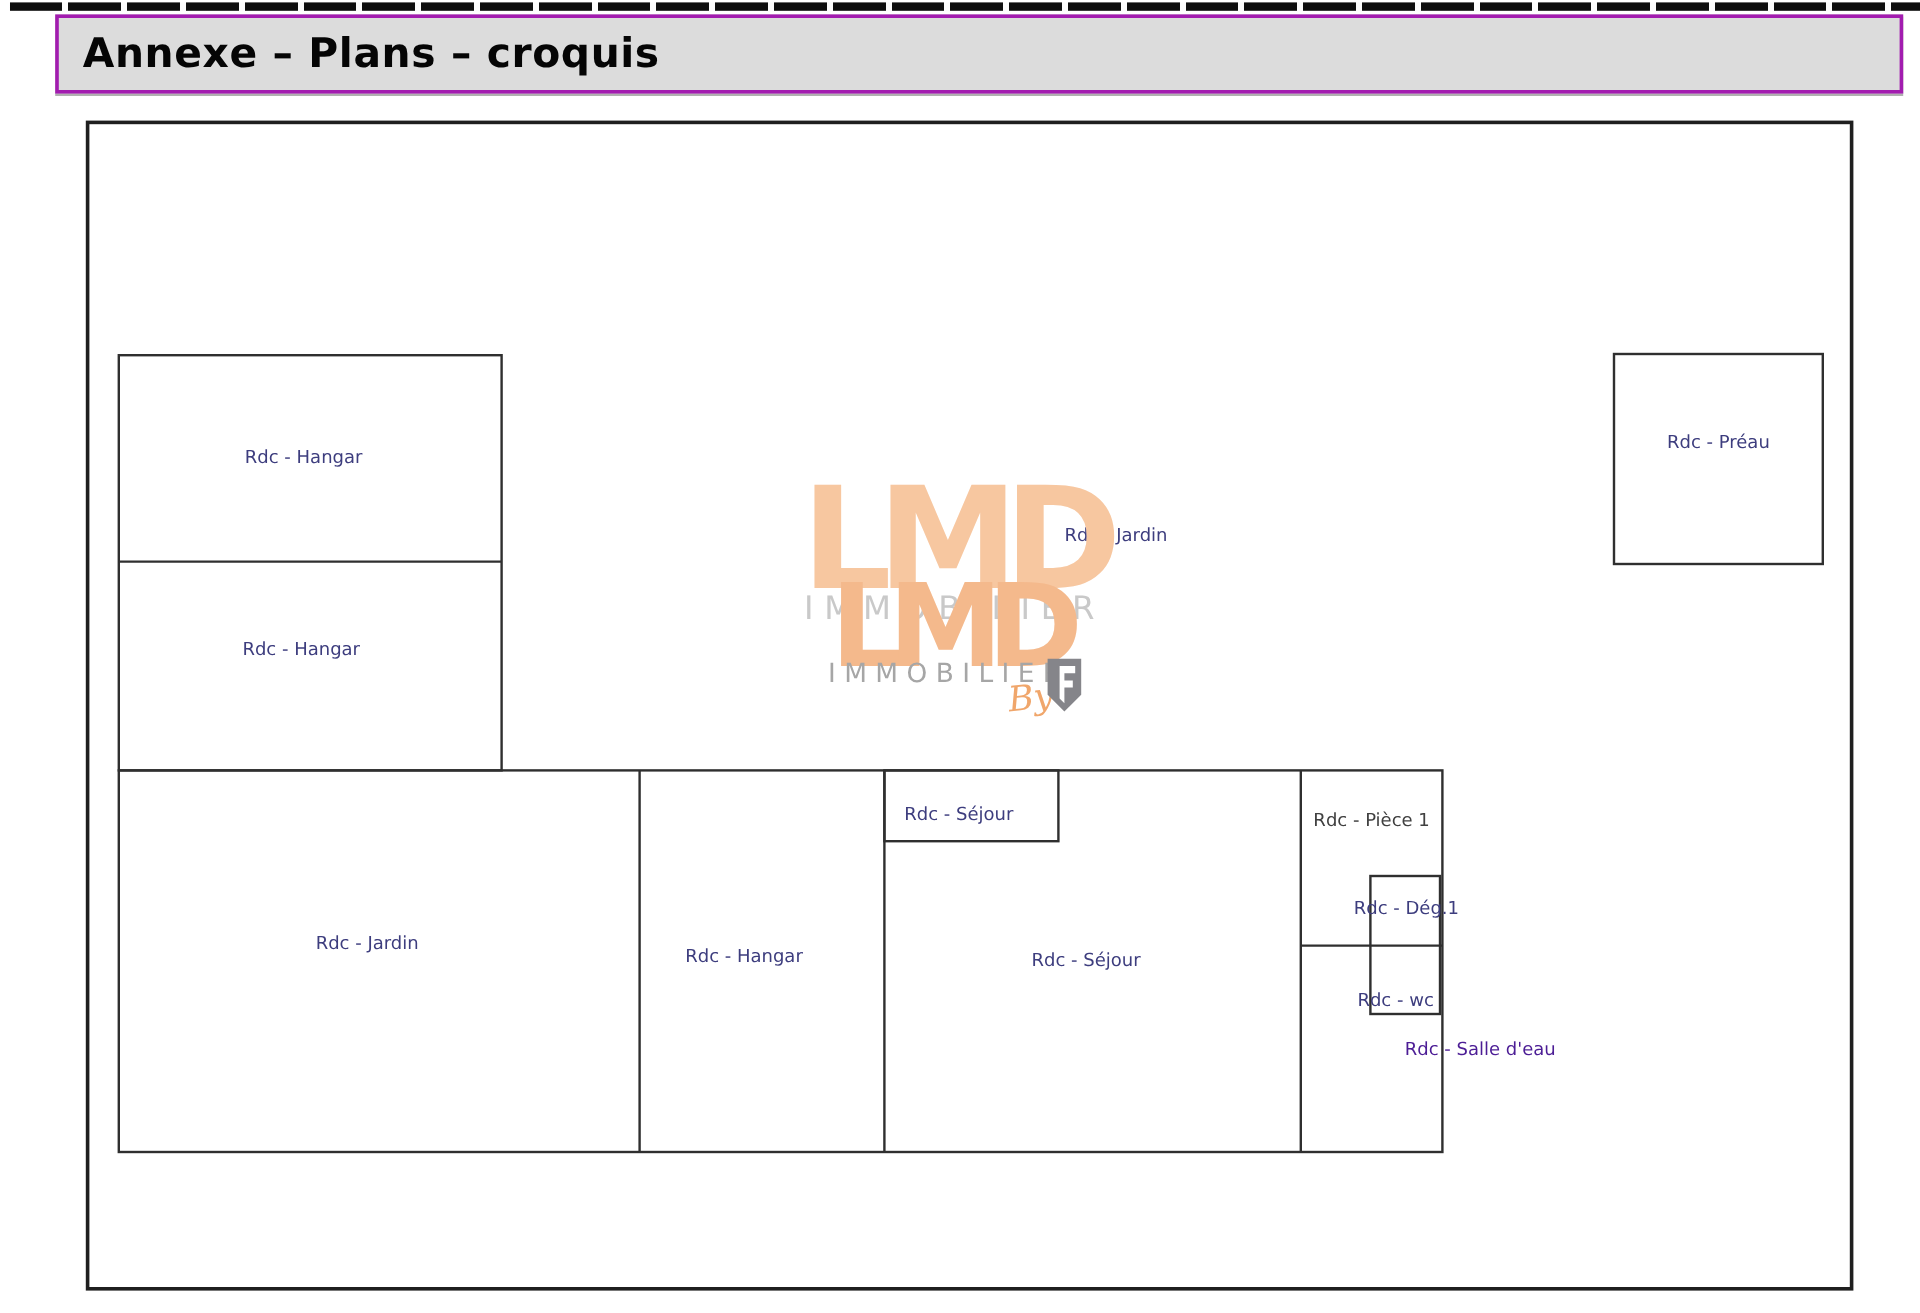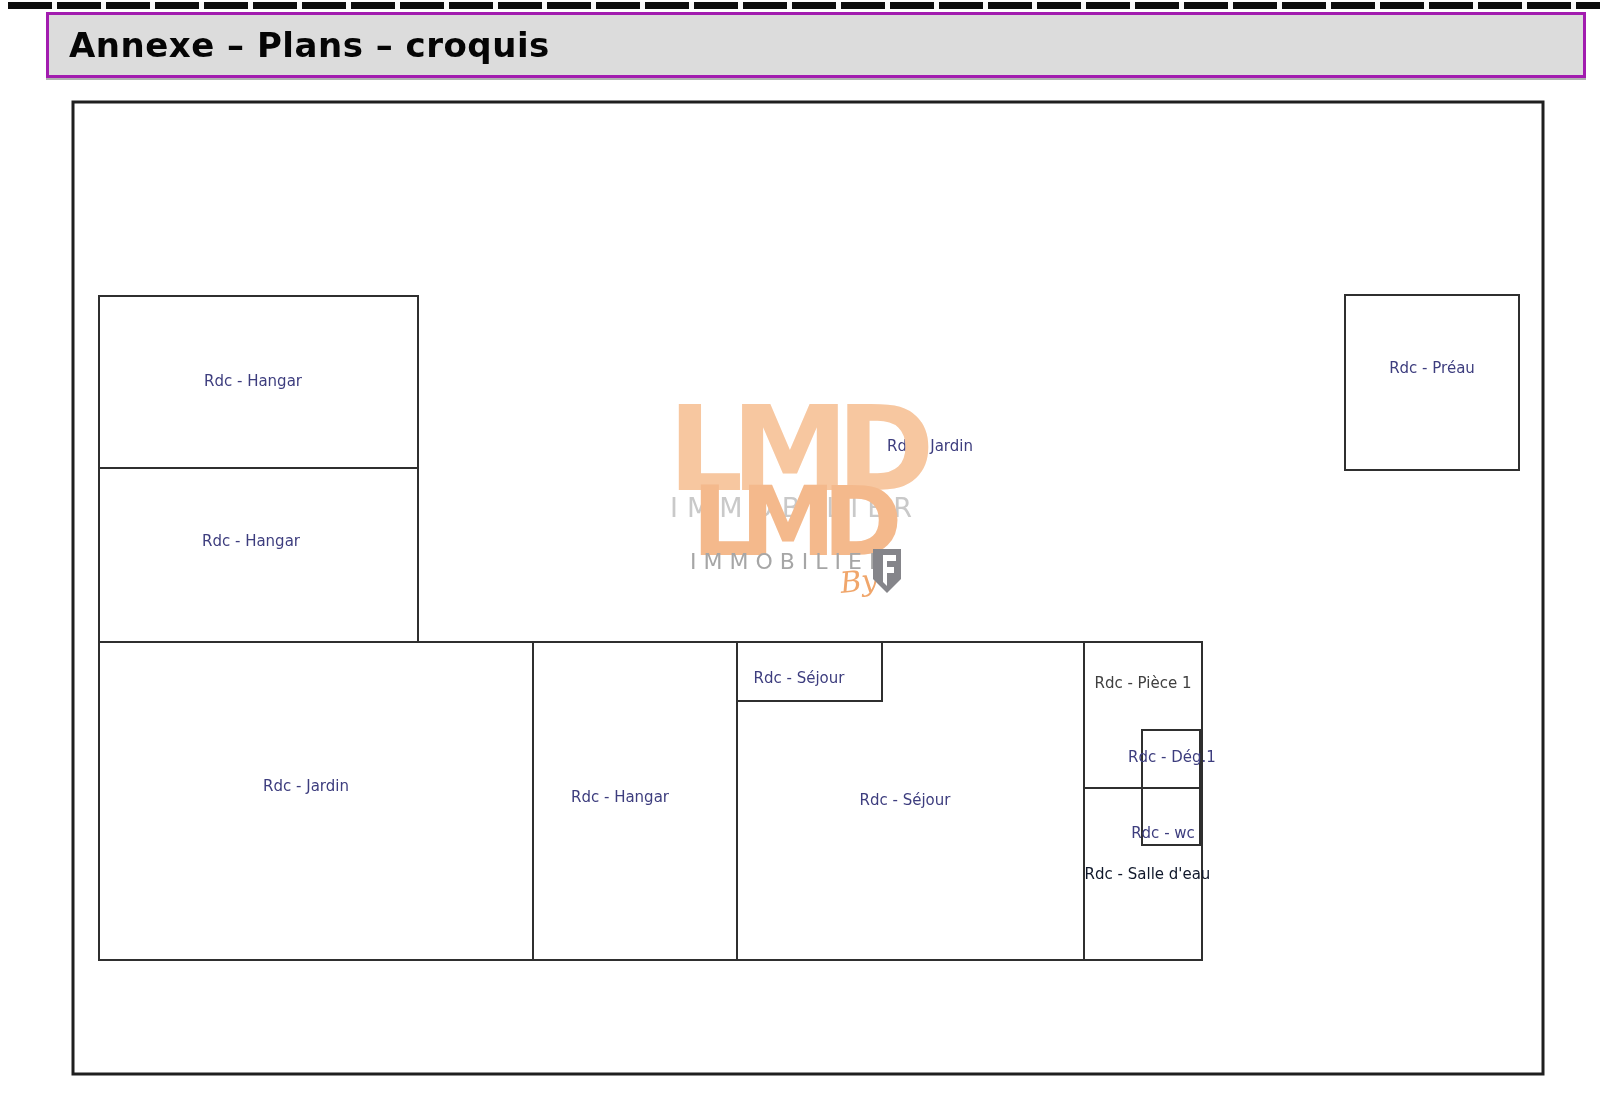--- a/index.html
+++ b/index.html
@@ -80,21 +80,21 @@
       <div class="room-label" style="left: 251px; top: 541px; color: rgb(61, 61, 126);">Rdc - Hangar</div>
       <div class="room-label" style="left: 306px; top: 786px; color: rgb(61, 61, 126);">Rdc - Jardin</div>
       <div class="room-label" style="left: 620px; top: 797px; color: rgb(61, 61, 126);">Rdc - Hangar</div>
       <div class="room-label" style="left: 799px; top: 678px; color: rgb(61, 61, 126);">Rdc - Séjour</div>
       <div class="room-label" style="left: 905px; top: 800px; color: rgb(61, 61, 126);">Rdc - Séjour</div>
       <div class="room-label" style="left: 930px; top: 446px; color: rgb(61, 61, 126);">Rdc - Jardin</div>
       <div class="room-label" style="left: 1432px; top: 368px; color: rgb(61, 61, 126);">Rdc - Préau</div>
       <div class="room-label" style="left: 1143px; top: 683px; color: #404040;">Rdc - Pièce 1</div>
       <div class="room-label" style="left: 1172px; top: 757px; color: rgb(61, 61, 126);">Rdc - Dég.1</div>
       <div class="room-label" style="left: 1163px; top: 816px; color: rgb(61, 61, 126); margin-top: 17px;">Rdc - wc</div>
-      <div class="room-label" style="left: 1124px; top: 874px; color: #0f172a; padding-left: 47px;">Rdc - Salle d'eau</div>
+      <div class="room-label" style="left: 1210px; top: 874px; color: #4c1d95; padding-left: 47px;">Rdc - Salle d'eau</div>
     </div>
 
   <div id="watermark">
     <div class="lmd lmd-1">LMD</div>
     <div class="immo immo-1">IMMOBILIER</div>
     <div class="lmd lmd-2">LMD</div>
     <div class="immo immo-2">IMMOBILIER</div>
     <div class="by-script">By</div>
     <svg class="shield" width="30" height="46" viewBox="0 0 30 46">
       <path d="M1 1 H29 V31 L15 45 L1 31 Z" fill="#85858a"></path>

